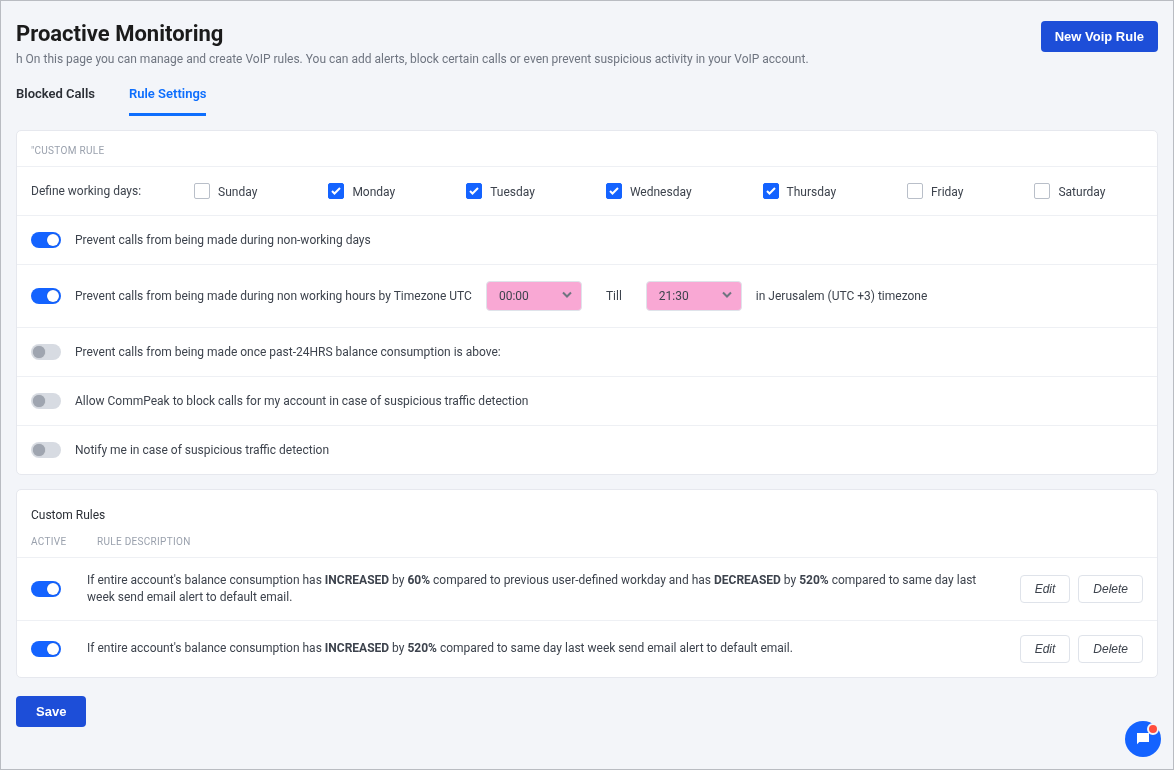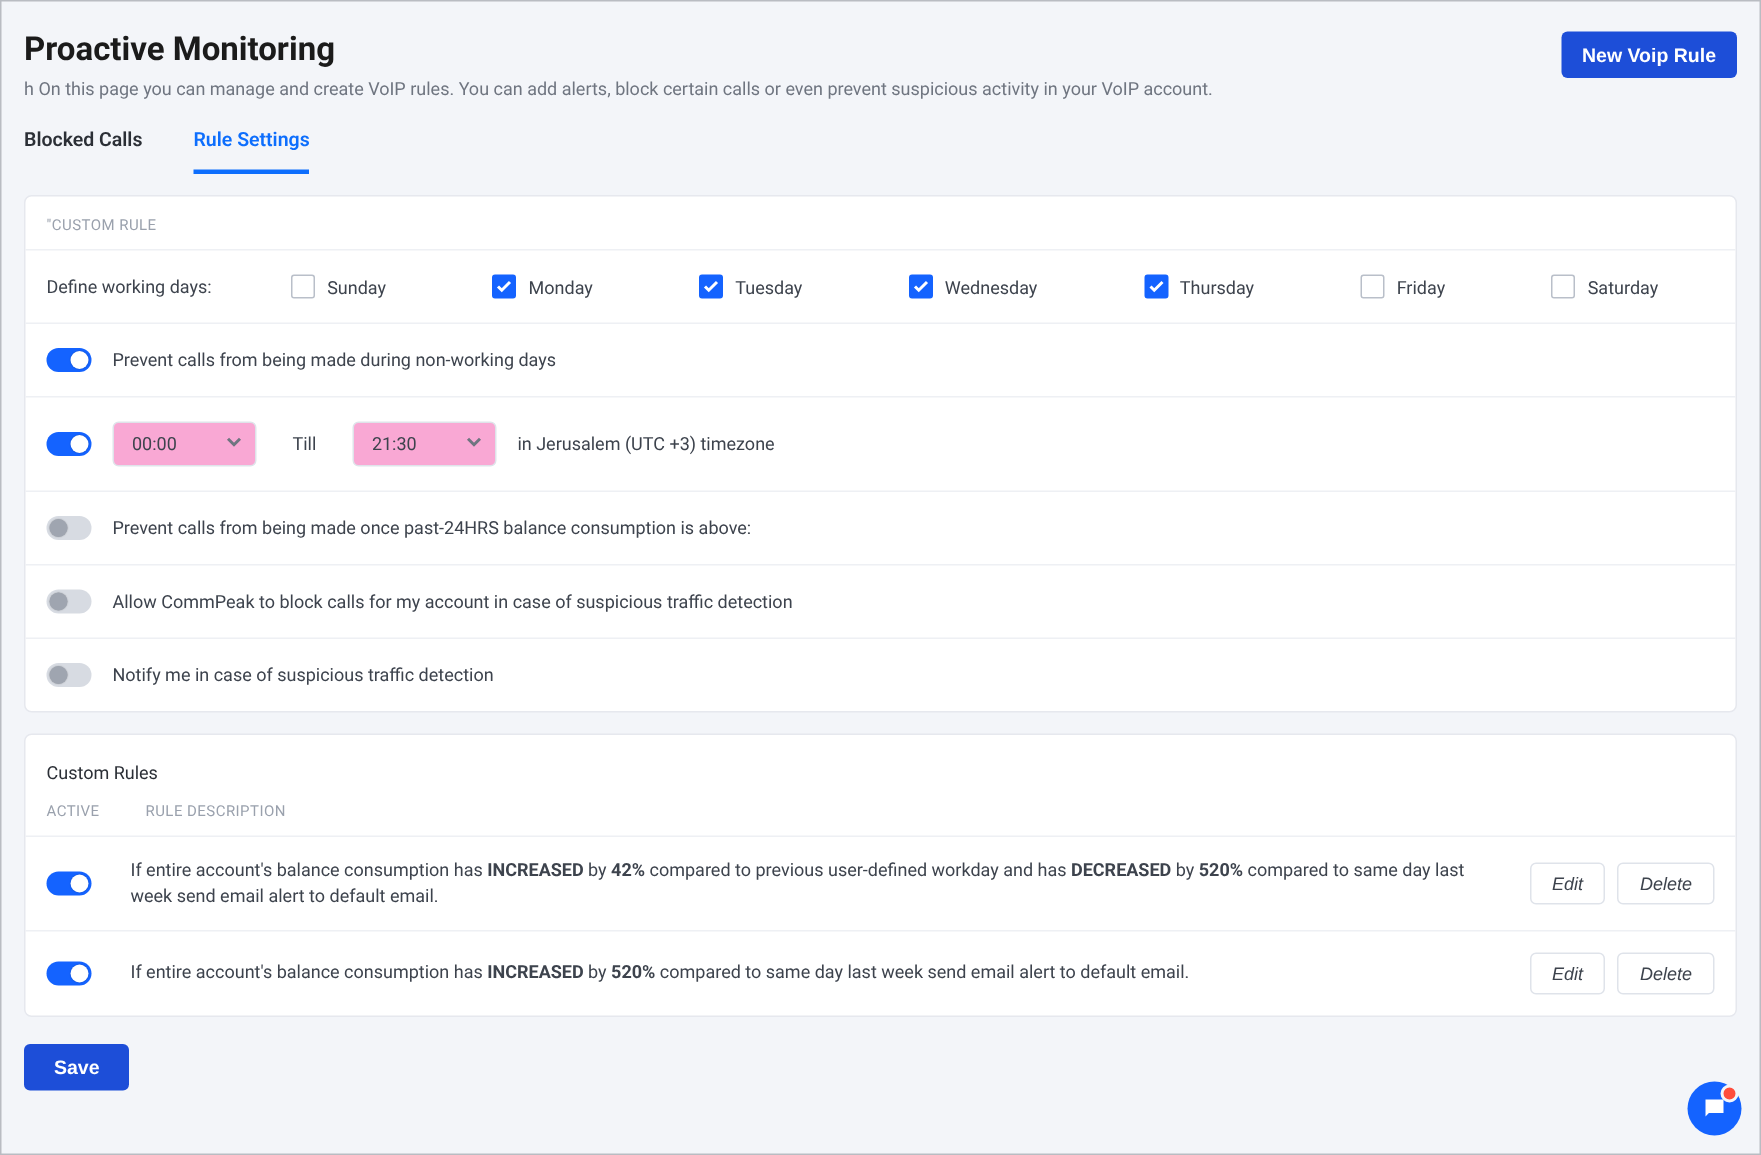--- a/index.html
+++ b/index.html
@@ -122,20 +122,21 @@
         <span class="toggle on">
             <span class="knob"></span>
           </span>
         <span class="row-label">Prevent calls from being made during non-working days</span>
       </div>
 
       <div class="row">
         <span class="toggle on">
             <span class="knob"></span>
           </span>
+        <span class="row-label">Prevent calls from being made during non working hours by Timezone UTC</span>
         <span class="select">
           <span>00:00</span>
           <span class="chev"><svg viewBox="0 0 12 12">
                 <path d="M2 4l4 4 4-4"></path>
               </svg></span>
         </span>
         <span class="till">Till</span>
         <span class="select">
           <span>21:30</span>
           <span class="chev"><svg viewBox="0 0 12 12">
@@ -172,21 +173,21 @@
       <div class="table-header">
         <span style="width:36px">ACTIVE</span>
         <span>RULE DESCRIPTION</span>
       </div>
 
       <div class="rule-row">
         <span class="toggle on">
             <span class="knob"></span>
           </span>
         <span class="rule-desc">
-          <span>If entire account's balance consumption has </span><strong>INCREASED</strong><span> by </span><strong>42%</strong><span> compared to previous user-defined workday and has </span><strong>DECREASED</strong><span> by </span><strong>520%</strong><span> compared to same day last week send email alert to default email.</span>
+          <span>If entire account's balance consumption has </span><strong>INCREASED</strong><span> by </span><strong>60%</strong><span> compared to previous user-defined workday and has </span><strong>DECREASED</strong><span> by </span><strong>520%</strong><span> compared to same day last week send email alert to default email.</span>
         </span>
         <div class="actions">
           <button class="btn-outline">Edit</button>
           <button class="btn-outline">Delete</button>
         </div>
       </div>
 
       <div class="rule-row">
         <span class="toggle on">
             <span class="knob"></span>

